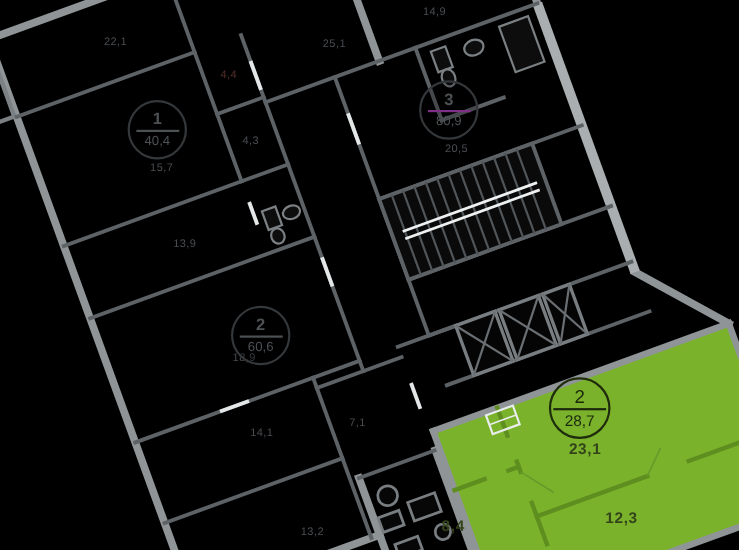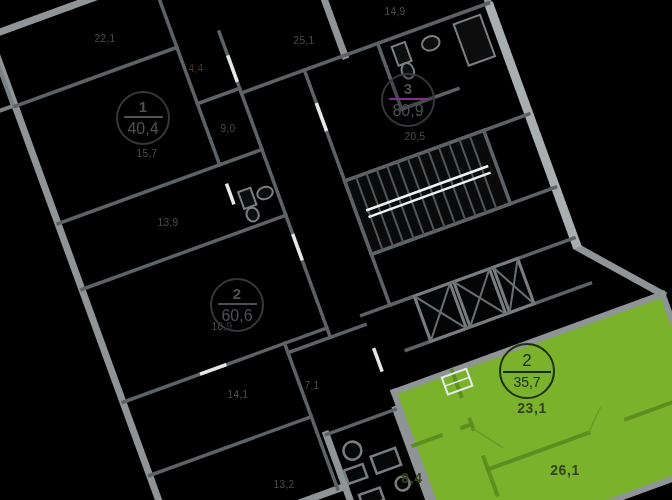--- a/index.html
+++ b/index.html
@@ -17,21 +17,21 @@
     border-radius:50%;box-sizing:border-box;
     display:flex;flex-direction:column;align-items:center;justify-content:center;
     pointer-events:auto;cursor:pointer;
   }
   .badge.dim{width:54px;height:54px;border:2px solid #34383b;color:#4c5154;background:rgba(0,0,0,.25);}
   .badge.hl{width:56px;height:56px;border:2px solid #202d0d;color:#1c280c;background:transparent;}
   .badge .rooms{font-size:15px;line-height:1.15;font-weight:bold;}
   .badge.hl .rooms{font-size:17px;font-weight:normal;}
   .badge .divider{width:78%;height:0;border-top:2px solid currentColor;margin:1px 0;}
   .badge.hl .divider{width:92%;border-top-width:2px;}
-  .badge .area{font-size:16px;line-height:1.2;}
+  .badge .area{font-size:12px;line-height:1.2;}
   .badge.hl .area{font-size:14px;}
 </style>
 </head>
 <body>
 
 <div id="plan">
   <svg id="walls" width="672" height="500" viewBox="0 0 672 500">
     <g transform="rotate(-20)">
 
       <polygon points="236,503 522,503 522,680 236,680" fill="#7ab32b"></polygon>
@@ -161,46 +161,46 @@
         <rect x="286" y="506" width="26" height="18" fill="none" stroke="#e8ecec" stroke-width="2"></rect>
         <path d="M 286 515 L 312 515" stroke="#e8ecec" stroke-width="1.5"></path>
       </g>
     </g>
   </svg>
 
   <div id="labels-layer">
       <div class="room-label" style="left: 105px; top: 38px;">22,1</div>
       <div class="room-label" style="left: 280px; top: 40px; margin-left: 24px;">25,1</div>
       <div class="room-label" style="left: 395px; top: 11px;">14,9</div>
-      <div class="room-label" style="left: 196px; top: 68px; color: rgb(84, 48, 43);">4,4</div>
-      <div class="room-label" style="left: 228px; top: 128px;">9,0</div>
+      <div class="room-label" style="left: 208px; top: 68px; color: rgb(84, 48, 43);">4,4</div>
+      <div class="room-label" style="left: 228px; top: 128px;">4,3</div>
       <div class="room-label" style="left: 147px; top: 153px;">15,7</div>
       <div class="room-label" style="left: 168px; top: 222px;">13,9</div>
       <div class="room-label" style="left: 415px; top: 136px;">20,5</div>
       <div class="room-label" style="left: 222px; top: 326px;">18,9</div>
       <div class="room-label" style="left: 238px; top: 394px;">14,1</div>
-      <div class="room-label" style="left: 312px; top: 385px;">7,1</div>
+      <div class="room-label" style="left: 325px; top: 385px;">7,1</div>
       <div class="room-label" style="left: 284px; top: 484px;">13,2</div>
       <div class="room-label hl" style="left: 532px; top: 408px;">23,1</div>
       <div class="room-label hl" style="left: 412px; top: 478px;">8,4</div>
-      <div class="room-label hl" style="left: 565px; top: 470px;">26,1</div>
+      <div class="room-label hl" style="left: 565px; top: 470px;">12,3</div>
       <div class="badge dim" style="left: 143px; top: 118px;">
         <div class="rooms">1</div>
         <div class="divider"></div>
         <div class="area">40,4</div>
       </div>
       <div class="badge dim" style="left: 237px; top: 305px;">
         <div class="rooms">2</div>
         <div class="divider"></div>
         <div class="area">60,6</div>
       </div>
       <div class="badge dim" style="left: 408px; top: 100px;">
         <div class="rooms">3</div>
         <div class="divider" style="border-top-color: rgb(126, 47, 135);"></div>
         <div class="area">80,9</div>
       </div>
       <div class="badge hl" style="left: 527px; top: 371px;">
         <div class="rooms">2</div>
         <div class="divider"></div>
-        <div class="area">35,7</div>
+        <div class="area">28,7</div>
       </div>
     </div>
 </div>
 
 </body></html>

